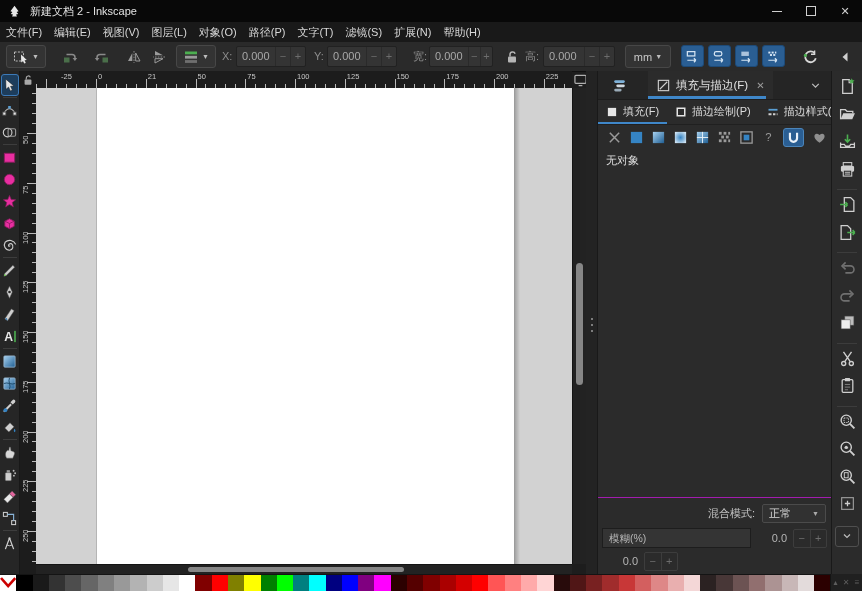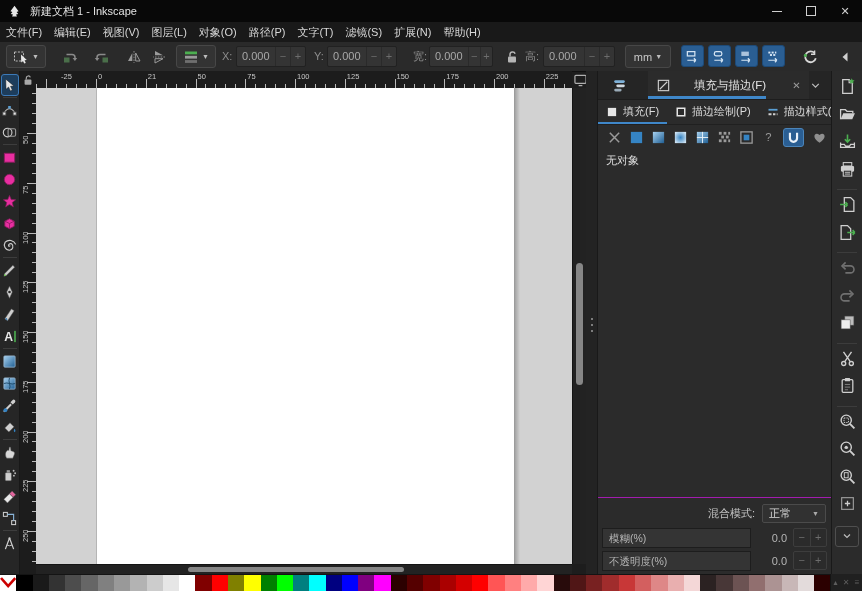--- a/index.html
+++ b/index.html
@@ -73,21 +73,21 @@
   
   #splitter{left:586px;top:71px;width:11px;height:503px;background:#232323;display:flex;
             flex-direction:column;align-items:center;justify-content:center}
   #splitter .dot{width:2px;height:2px;background:#9b9b9b;border-radius:1px;margin:2px 0}
   #splitter .grip{position:absolute;top:245px;display:flex;flex-direction:column;align-items:center}
 
   
   #panel{left:597px;top:71px;width:234px;height:503px;background:#2b2b2b;border-left:1px solid #191919;box-sizing:border-box}
   #dock-header{position:absolute;left:0;top:0;width:233px;height:28px;background:#252525;border-bottom:1px solid #1d1d1d}
   #objects-tab{position:absolute;left:8px;top:4px;width:26px;height:20px;display:flex;align-items:center;justify-content:center}
-  #fs-tab{position:absolute;left:50px;top:0;height:28px;display:flex;align-items:center;gap:23px;
+  #fs-tab{position:absolute;left:50px;top:0;height:28px;display:flex;align-items:center;gap:5px;
           padding:0 8px;background:#2b2b2b}
   #fs-tab .lbl{font-size:11.5px;color:#e4e4e4;white-space:nowrap}
   #fs-tab .close{font-size:10px;color:#9c9c9c;margin-left:3px}
   #fs-underline{position:absolute;left:50px;top:25px;width:118px;height:3px;background:#3f87c9}
   #dock-chevron{position:absolute;right:7px;top:6px;width:18px;height:16px;display:flex;align-items:center;justify-content:center}
   #subtabs{position:absolute;left:0;top:28px;width:233px;height:25px;display:flex;border-bottom:1px solid #202020}
   .subtab{display:flex;align-items:center;gap:5px;padding:0 8px;font-size:11px;color:#dcdcdc;position:relative;white-space:nowrap}
   .subtab .ul{position:absolute;left:0;bottom:0;width:100%;height:2px;background:#3f87c9}
   #filltypes{position:absolute;left:0;top:53px;width:233px;height:26px;display:flex;align-items:center;padding-left:9px;box-sizing:border-box}
   #filltypes .ft{width:15px;height:15px;margin-right:7px;display:flex;align-items:center;justify-content:center;
@@ -96,21 +96,21 @@
   .frbtn{width:21px;height:19px;display:flex;align-items:center;justify-content:center;border-radius:3px}
   .frbtn.active{background:#2a5e93;border:1px solid #4b85ba;box-sizing:border-box}
   #no-object{position:absolute;left:8px;top:82px;font-size:11px;color:#dedede}
   #panel-bottom{position:absolute;left:0;bottom:3px;width:233px;border-top:1px solid #a21caf;padding-top:4px}
   #blend-row{height:23px;display:flex;align-items:center;justify-content:flex-end;gap:7px;padding-right:5px}
   #blend-row .lbl{font-size:11px;color:#c4c4c4}
   #blend-dd{width:64px;height:19px;background:#313131;border:1px solid #4b4b4b;border-radius:2px;
             display:flex;align-items:center;padding:0 6px;box-sizing:border-box}
   #blend-dd .v{font-size:11px;color:#d8d8d8;flex:1}
   #blend-dd .caret{font-size:7px;color:#aaa}
-  .slider-row{height:20px;margin:3px 4px 0 4px;display:flex;align-items:flex-start}
+  .slider-row{height:20px;margin:3px 4px 0 4px;display:flex;align-items:flex-end}
   .slider-row .track{flex:1;background:#343434;border:1px solid #1d1d1d;font-size:10.5px;color:#b5b5b5;
                      padding-left:6px;line-height:18px;box-sizing:border-box}
   .slider-row .val{width:36px;font-size:11px;color:#b5b5b5;text-align:right;line-height:20px;padding-right:4px}
   .slider-row .spins{width:34px;display:flex;border:1px solid #3d3d3d;border-radius:2px;box-sizing:border-box;margin:0 0 0 2px}
   .slider-row .spins div{flex:1;text-align:center;color:#6d6d6d;font-size:11px;line-height:17px}
   .slider-row .spins div:first-child{border-right:1px solid #3d3d3d}
 
   
   #cmdbar{left:831px;top:71px;width:31px;height:503px;background:#2b2b2b;border-left:1px solid #191919;box-sizing:border-box}
   .cmd{position:absolute;left:6px;width:19px;height:19px;display:flex;align-items:center;justify-content:center}
@@ -138,21 +138,21 @@
       <stop offset="0" stop-color="#3584c4"></stop>
         <stop offset="1" stop-color="#cfe3f2"></stop>
     </radialGradient>
   </defs>
 </svg>
 
 <div id="titlebar" class="abs">
   <svg class="logo" viewBox="0 0 16 16">
     <path d="M8 1 L13 7.8 L10.6 8.5 L12.6 11.2 L9.9 11.8 L11 14 H5 L6.1 11.8 L3.4 11.2 L5.4 8.5 L3 7.8 Z" fill="#e8e8e8"></path>
   </svg>
-  <span class="title">新建文档 1 - Inkscape</span>
+  <span class="title">新建文档 2 - Inkscape</span>
   <div id="wincontrols">
     <div class="winbtn">
         <div class="bar"></div>
       </div>
     <div class="winbtn">
         <div class="box"></div>
       </div>
     <div class="winbtn">
         <span class="x">✕</span>
       </div>
@@ -766,21 +766,20 @@
     </div>
     <div class="slider-row">
       <div class="track">模糊(%)</div>
       <div class="val">0.0</div>
       <div class="spins">
         <div>−</div>
         <div>+</div>
       </div>
     </div>
     <div class="slider-row">
-      <div class="track">不透明度(%)</div>
       <div class="val">0.0</div>
       <div class="spins">
         <div>−</div>
         <div>+</div>
       </div>
     </div>
   </div>
 </div>
 
 <div id="cmdbar" class="abs">

